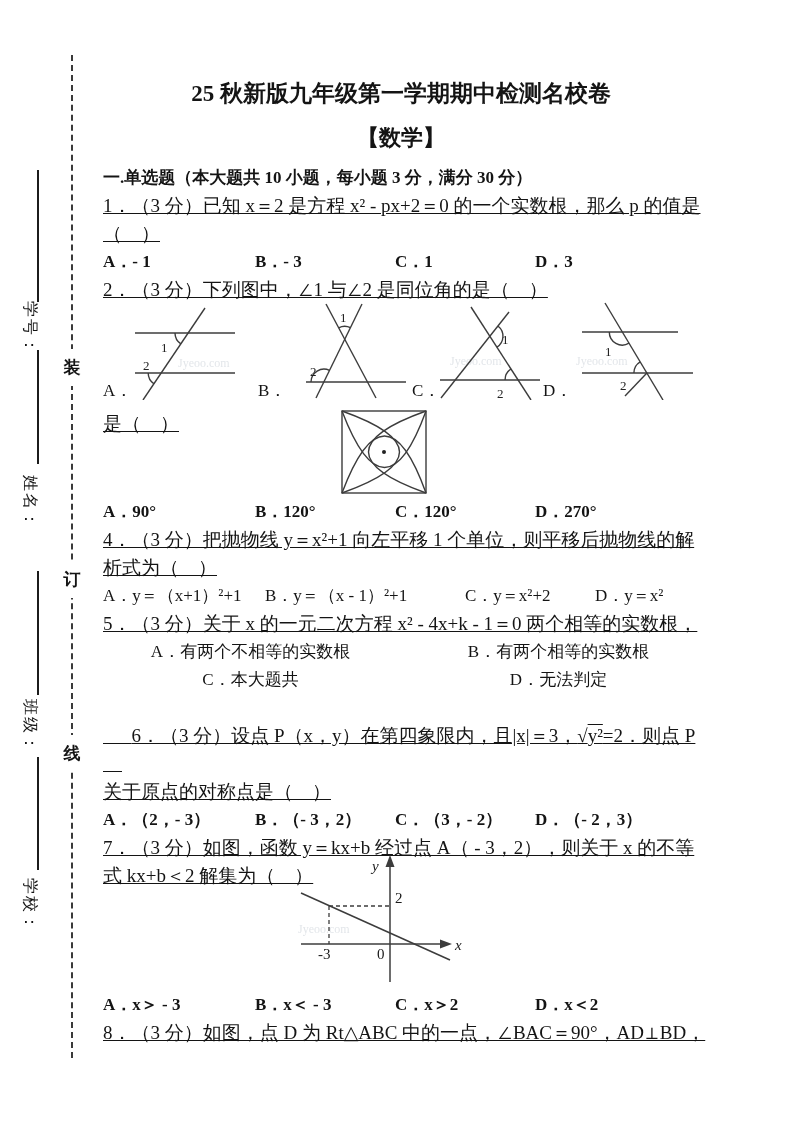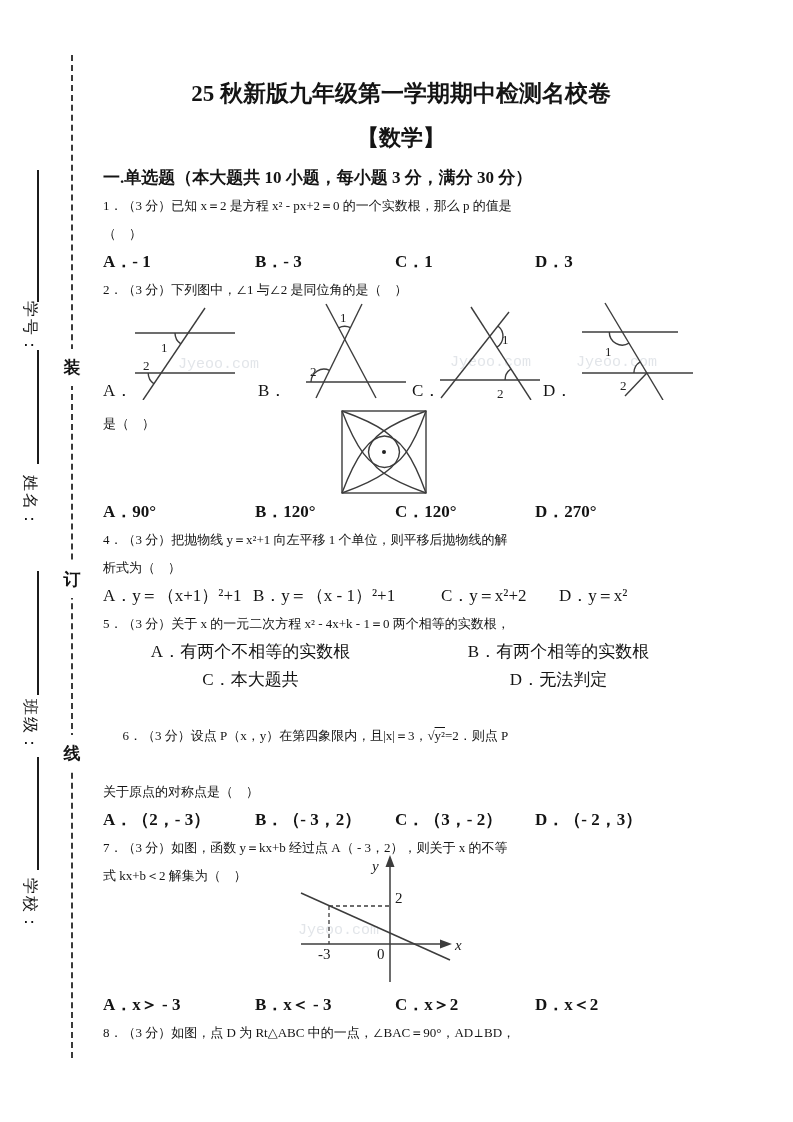--- a/index.html
+++ b/index.html
@@ -8,33 +8,33 @@
     font-family:"Liberation Serif", serif; color:#141414; overflow:hidden;
   }
   
   .dashline { position:absolute; left:71px; top:55px; height:1003px; width:0;
               border-left:2px dashed #3a3a3a; }
   .bchar { position:absolute; left:63px; width:18px; background:#fff;
            font-size:17px; font-weight:bold; padding:7px 0; text-align:center; z-index:2; }
   .vline { position:absolute; left:37px; width:2px; background:#1c1c1c; }
   .vlabel { position:absolute; left:40px; font-size:16px; white-space:nowrap;
             transform:rotate(90deg); transform-origin:left top; letter-spacing:2px; }
-  .wm { position:absolute; font-family:Liberation Mono, monospace;
-        font-size:15px; color:#d3d8de; opacity:.65; }
+  .wm { position:absolute; font-family:Liberation Serif, serif;
+        font-size:12px; color:#d3d8de; opacity:.65; }
   
   .content { position:absolute; left:103px; top:0; width:616px; }
   .title { margin:76px 0 0 0; padding-right:20px; font-size:23px; line-height:36px;
            font-weight:bold; text-align:center; }
   .subject { margin:8px 0 0 0; padding-right:20px; font-size:22px; line-height:36px;
              font-weight:bold; text-align:center; }
   .heading { margin-top:8px; font-size:17px; line-height:28px; font-weight:bold; }
-  .qline { font-size:13px; line-height:28px; white-space:pre; }
+  .qline { font-size:19px; line-height:28px; white-space:pre;text-decoration:underline; }
   .opts4, .opts2, .optsq4 { display:grid; font-size:17px; line-height:28px; white-space:pre; }
   .opts4  { grid-template-columns:152px 140px 140px auto;font-weight:bold; }
-  .optsq4 { grid-template-columns:150px 188px 118px auto; }
+  .optsq4 { grid-template-columns:150px 188px 118px auto;gap:12px; }
   .opts2  { grid-template-columns:295px auto;text-align:center; }
   .ol { text-decoration:overline; }
   
   .diagrams { position:relative; height:112px; margin-top:-6px; }
   .dlabel { position:absolute; bottom:8px; font-size:17px; }
   .dia { position:absolute; bottom:10px; }
   .dia line, .dia path { stroke:#3c3c3c; stroke-width:1.4; fill:none; }
   .dia text, .figsvg text { font-size:13px; fill:#222; font-family:"Liberation Serif", serif; }
   
   .q3fig { margin:-30px 0 0 237px; width:90px; height:90px; display:block; }

